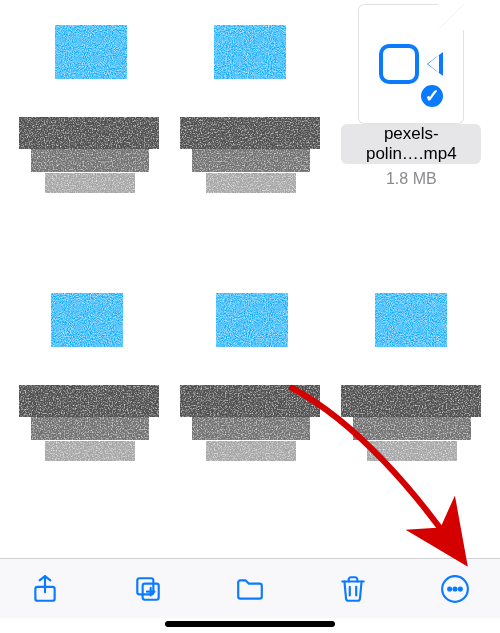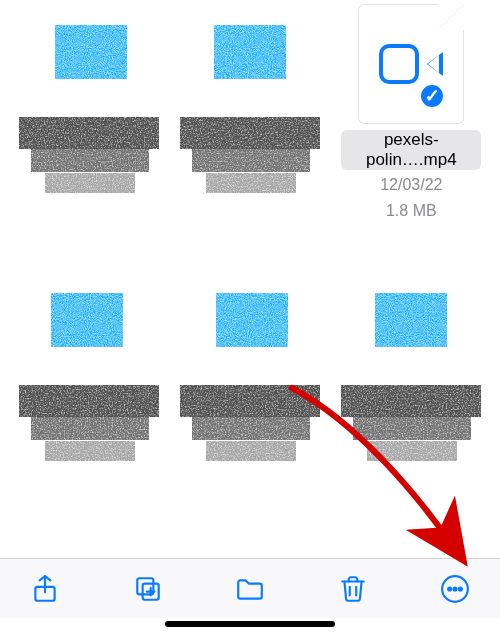--- a/index.html
+++ b/index.html
@@ -102,21 +102,20 @@
     border: 3px solid #fff;
     border-radius: 50%;
     display: flex;
     align-items: center;
     justify-content: center;
     color: #fff;
     font-size: 18px;
     font-weight: 700;
   }
   .file-name {
-    margin-top: 6px;
     width: 140px;
     padding: 0 8px;
     text-align: center;
     font-size: 17px;
     line-height: 1.18;
     color: #000;
     border-radius: 6px;
   }
   .file-name.selected { background: #e6e6e8; }
   .file-meta {
@@ -214,21 +213,20 @@
       <div class="file-thumb">
         <div class="fold"></div>
         <div class="video-icon">
           <div class="video-body"></div>
           <div class="video-lens"></div>
           <div class="video-lens-inner"></div>
         </div>
         <div class="check-badge">✓</div>
       </div>
       <div class="file-name selected">pexels-polin….mp4</div>
-      <div class="file-meta">12/03/22</div>
       <div class="file-meta">1.8 MB</div>
     </div>
 
     <div class="cell">
       <div class="thumb-blur">
         <svg class="noise" viewBox="0 0 140 220" preserveAspectRatio="none">
           <filter id="n3">
               <feTurbulence type="fractalNoise" baseFrequency="0.95" numOctaves="2" seed="3"></feTurbulence>
               <feColorMatrix values="0 0 0 0 0  0 0 0 0 .38  0 0 0 0 1  0 0 0 1.3 0"></feColorMatrix>
             </filter>

